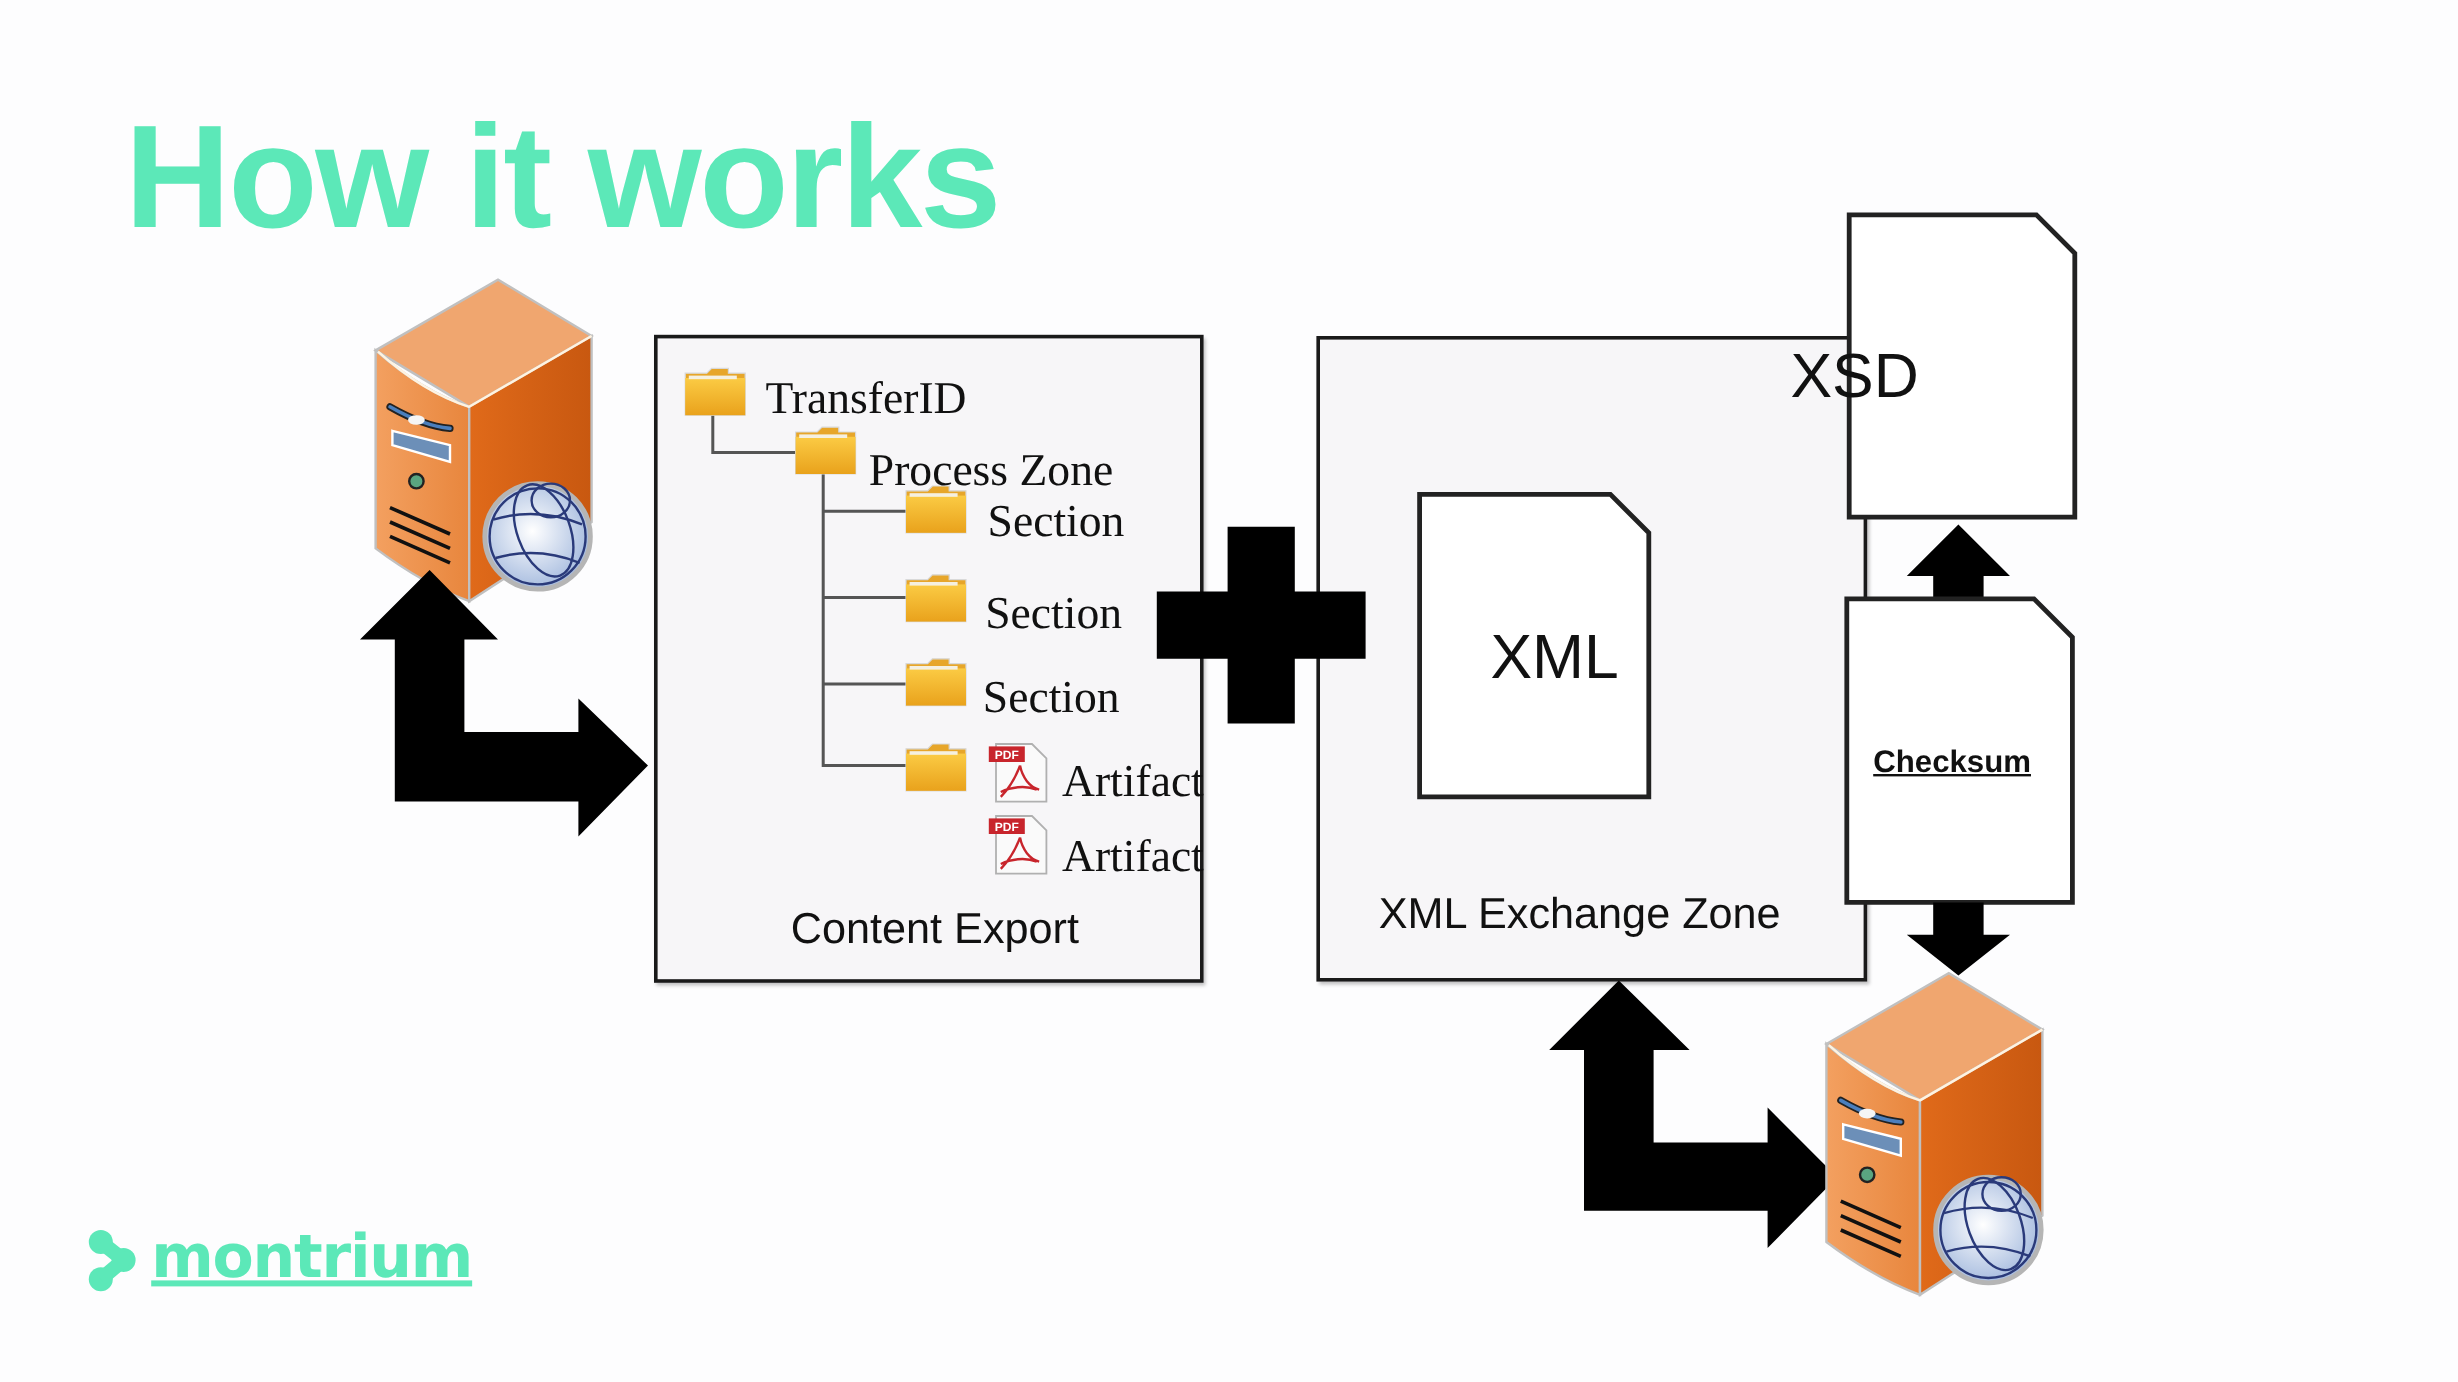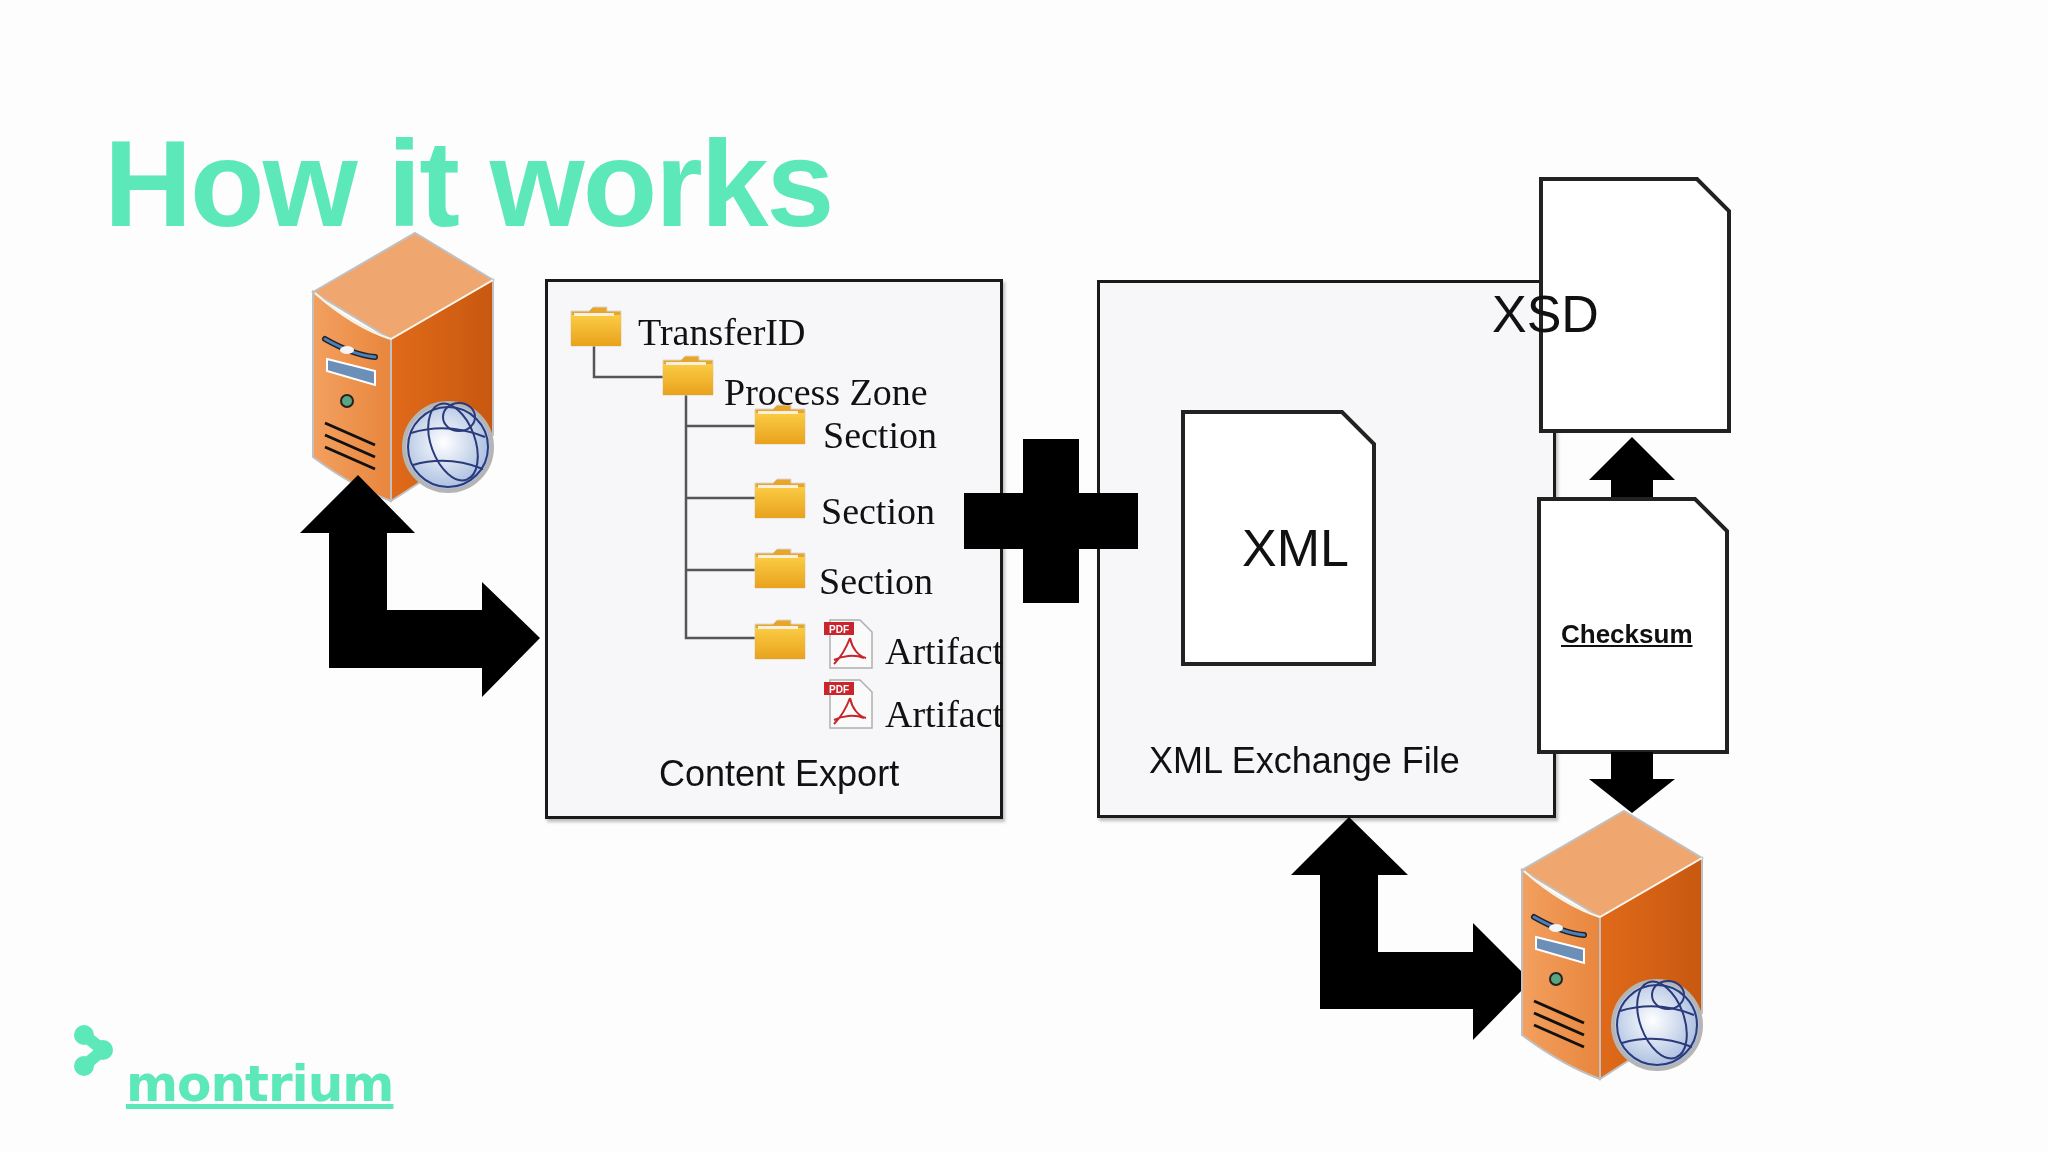--- a/index.html
+++ b/index.html
@@ -1,17 +1,17 @@
 <!DOCTYPE html>
 <html><head>
 <meta charset="utf-8">
 <style>
   html, body { margin:0; padding:0; }
   body { width:2048px; height:1152px; background:#fdfdfe; position:relative; overflow:hidden; font-family:"Liberation Sans", sans-serif; }
-  .abs { position:absolute;margin-top:37px; }
+  .abs { position:absolute; }
   #title { left:104px; top:86px; font-size:122px; font-weight:bold; color:#5ce8b8; letter-spacing:-2px; line-height:1; white-space:nowrap; }
   .box { position:absolute; background:#f7f6f8; border:3px solid #1a1a1a; box-shadow:2px 3px 3px rgba(0,0,0,0.25); box-sizing:border-box; }
   #content-box { left:545px; top:279px; width:458px; height:540px; }
   #xml-box { left:1097px; top:280px; width:459px; height:538px; }
   .label { position:absolute; color:#111; white-space:nowrap; line-height:1; }
   .tree-text { font-size:38px;font-family:Liberation Serif, serif; }
   .box-caption { font-size:36px; }
   svg { position:absolute; left:0; top:0; overflow:visible; }
   #logo-text { left:126px; top:1022px; font-size:50px; color:#5ce8b8; font-family:"DejaVu Sans", sans-serif; font-weight:bold; letter-spacing:-1px; line-height:1;text-decoration:underline; }
 </style>
@@ -150,19 +150,19 @@
 
 <div class="label tree-text" style="left:638px; top:313px;">TransferID</div>
 <div class="label tree-text" style="left:724px; top:373px;">Process Zone</div>
 <div class="label tree-text" style="left:823px; top:416px;">Section</div>
 <div class="label tree-text" style="left:821px; top:492px;">Section</div>
 <div class="label tree-text" style="left:819px; top:562px;">Section</div>
 <div class="label tree-text" style="left:885px; top:632px;">Artifact</div>
 <div class="label tree-text" style="left:885px; top:695px;">Artifact</div>
 
 <div class="label box-caption" style="left:659px; top:756px;text-align:right;">Content Export</div>
-<div class="label box-caption" style="left:1149px; top:743px;">XML Exchange File</div>
+<div class="label box-caption" style="left:1149px; top:743px;">XML Exchange Zone</div>
 
 <div class="label" style="left:1214px; top:522px; font-size:52px;margin-left:28px;">XML</div>
 <div class="label" style="left:1492px; top:288px; font-size:52px;">XSD</div>
 <div class="label" style="left:1561px; top:621px; font-size:26px; font-weight:bold;text-decoration:underline;">Checksum</div>
 
 <div id="logo-text" class="abs">montrium</div>
 
 </body></html>

